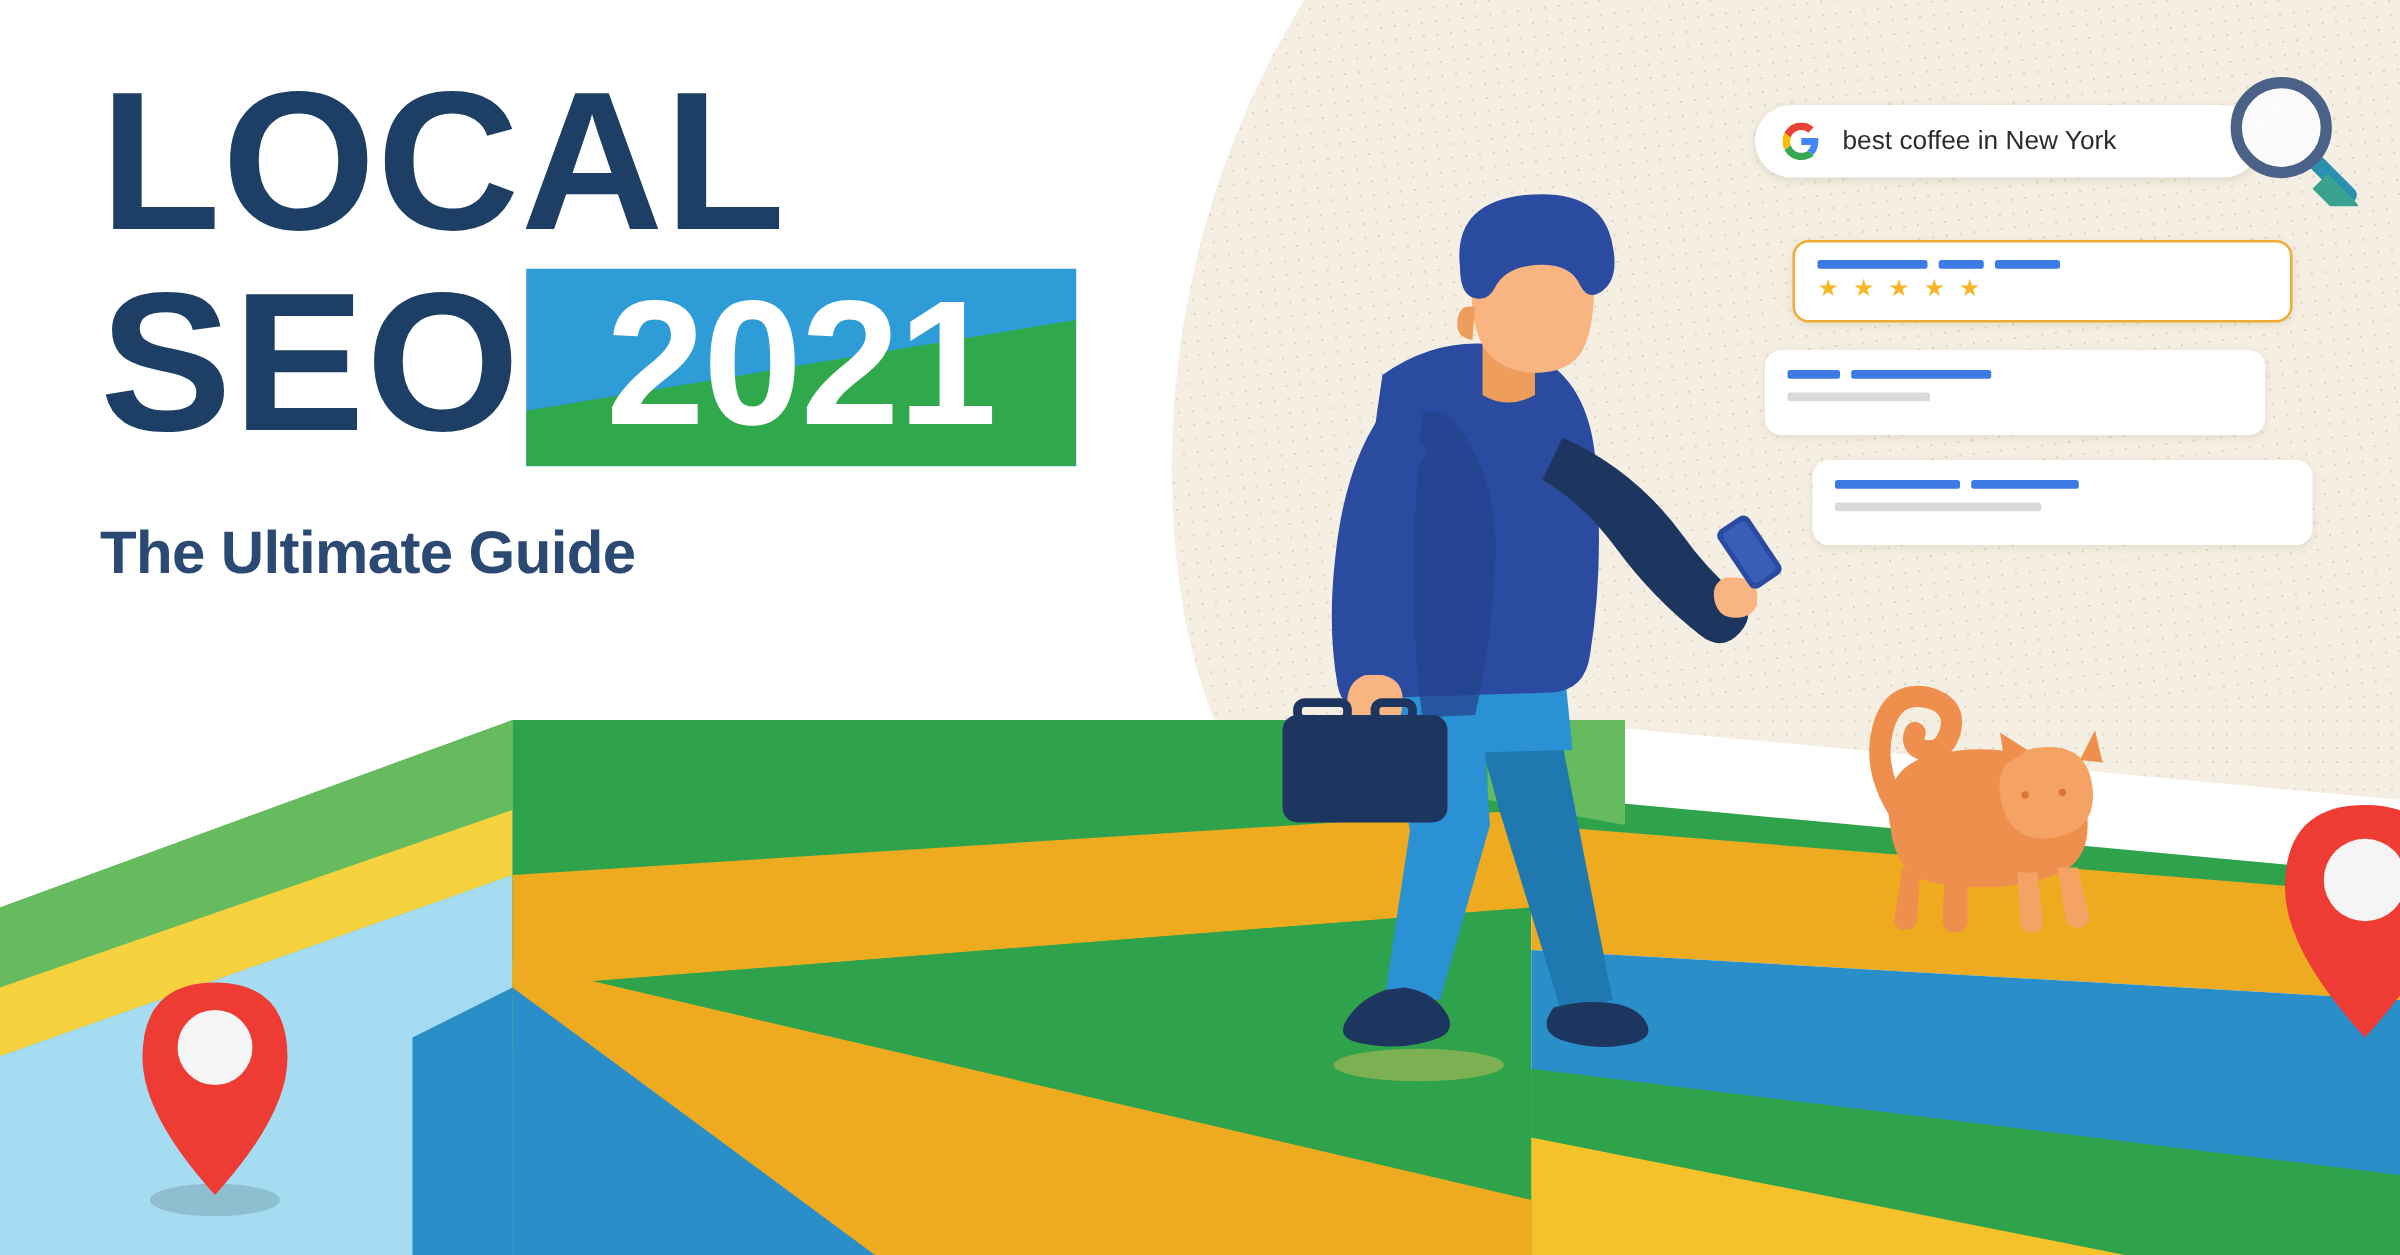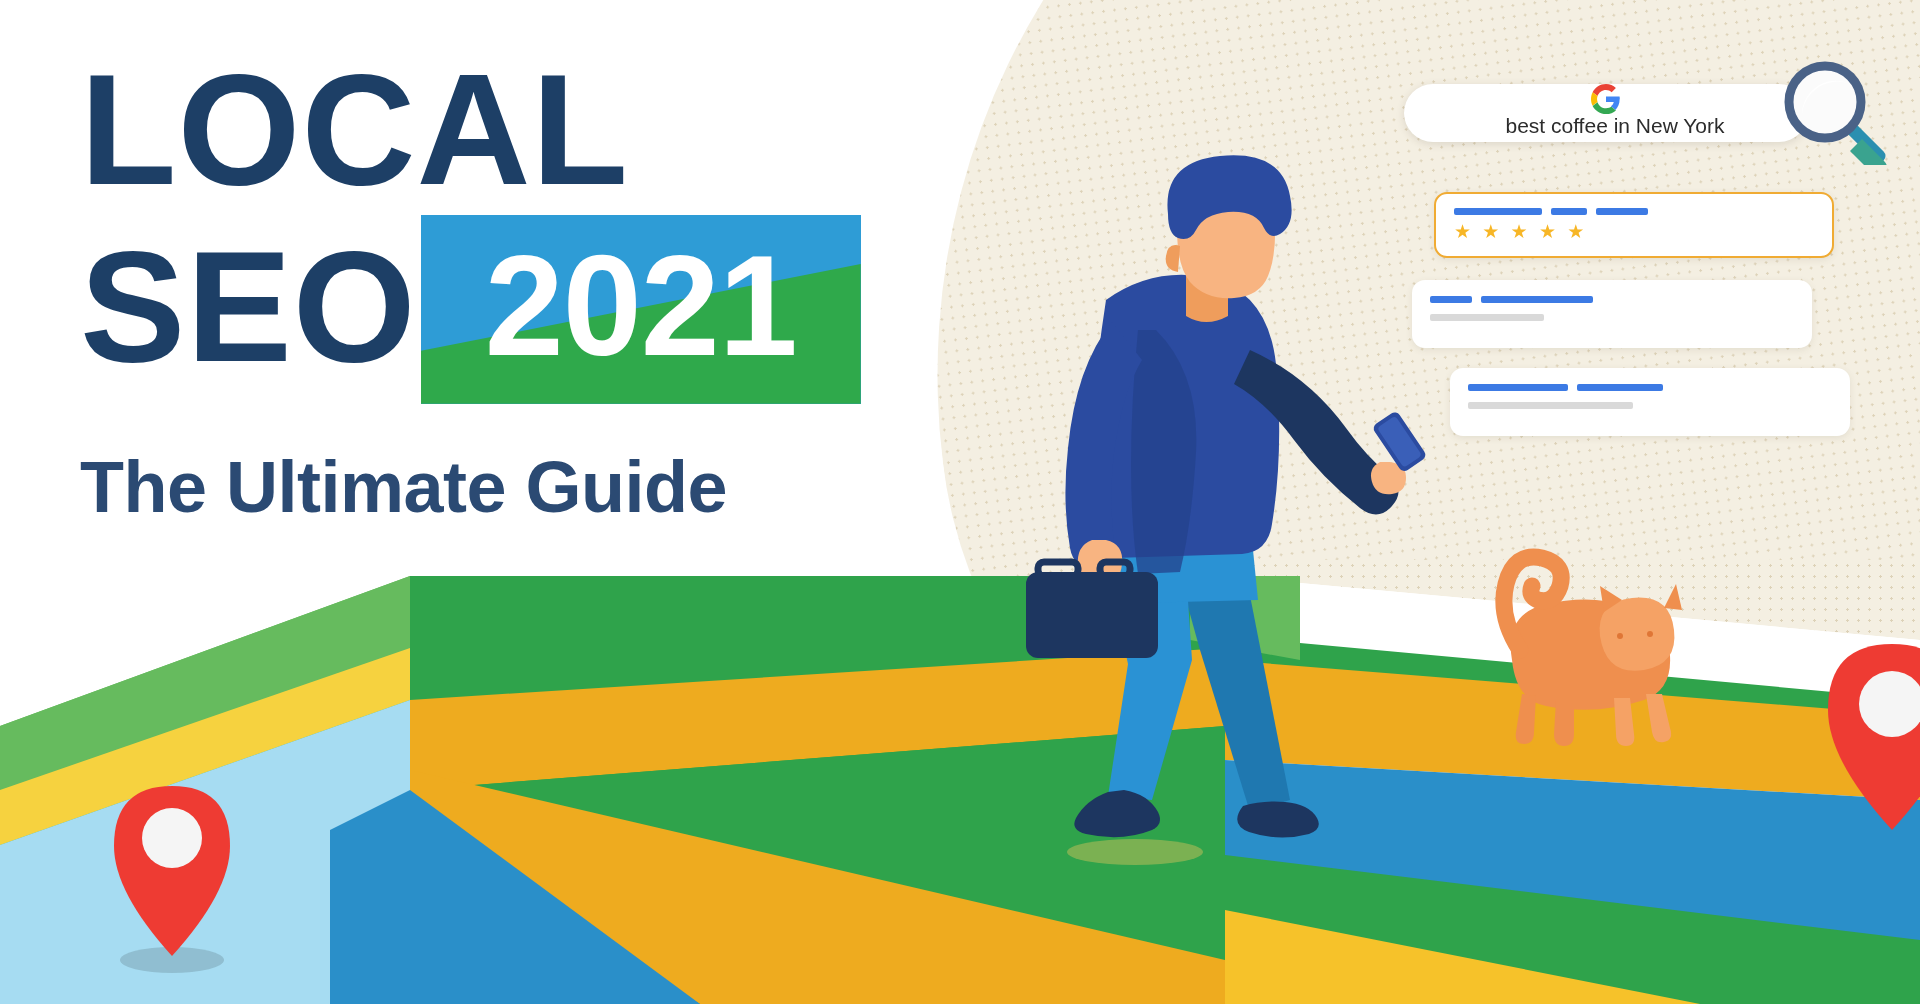--- a/index.html
+++ b/index.html
@@ -61,21 +61,21 @@
     font-weight: 700;
     letter-spacing: 1px;
     line-height: 0.98;
     color: #1d3f66;
   }
   .year-badge {
     position: relative;
     width: 440px;
     margin-left: 4px;
     margin-top: 6px;
-    height: 189px;
+    height: 158px;
     overflow: hidden;
     background: #2e9cd6;
   }
   .year-badge .green-wedge {
     position: absolute; left: 0; bottom: 0;
     width: 100%; height: 100%;
     background: #2fa94b;
     clip-path: polygon(0% 72%, 100% 26%, 100% 100%, 0% 100%);
   }
   .year-badge .year-text {
@@ -84,39 +84,38 @@
     transform: translateY(-52%);
     text-align: center;
     font-size: 142px;
     font-weight: 700;
     letter-spacing: -1px;
     color: #ffffff;
     line-height: 1;
   }
   .h-sub {
     margin-top: 42px;
-    font-size: 72px;
+    font-size: 48px;
     font-weight: 700;
     letter-spacing: -0.5px;
     color: #2b4a73;
   }
 
   
   .search-bar {
     position: absolute;
     left: 1404px; top: 84px;
     width: 404px; height: 58px;
     background: #ffffff;
     border-radius: 29px;
     box-shadow: 0 2px 8px rgba(60,50,30,0.13);
     display: flex;
     align-items: center;
     padding: 0 22px;
     z-index: 30;
-    flex-direction: column;
   }
   .g-logo { width: 30px; height: 30px; flex: none; }
   .search-text {
     margin-left: 18px;
     font-size: 21px;
     color: #2c2c2c;
     white-space: nowrap;
   }
 
   

